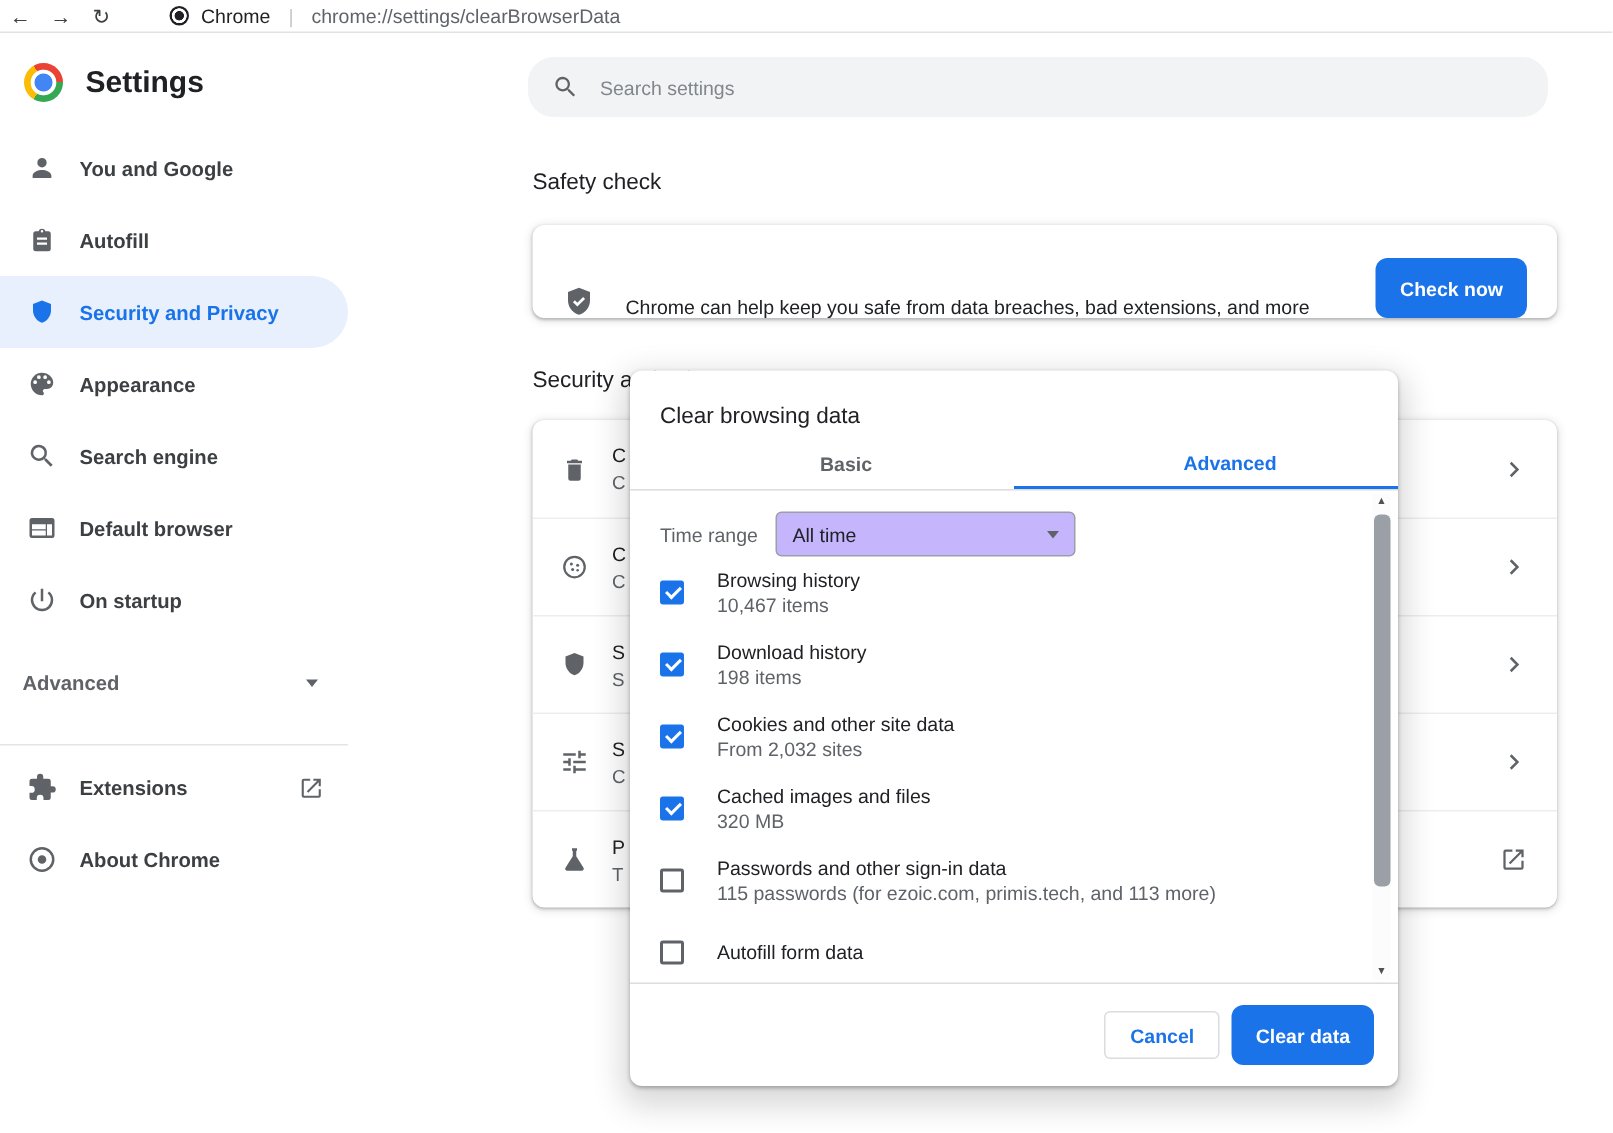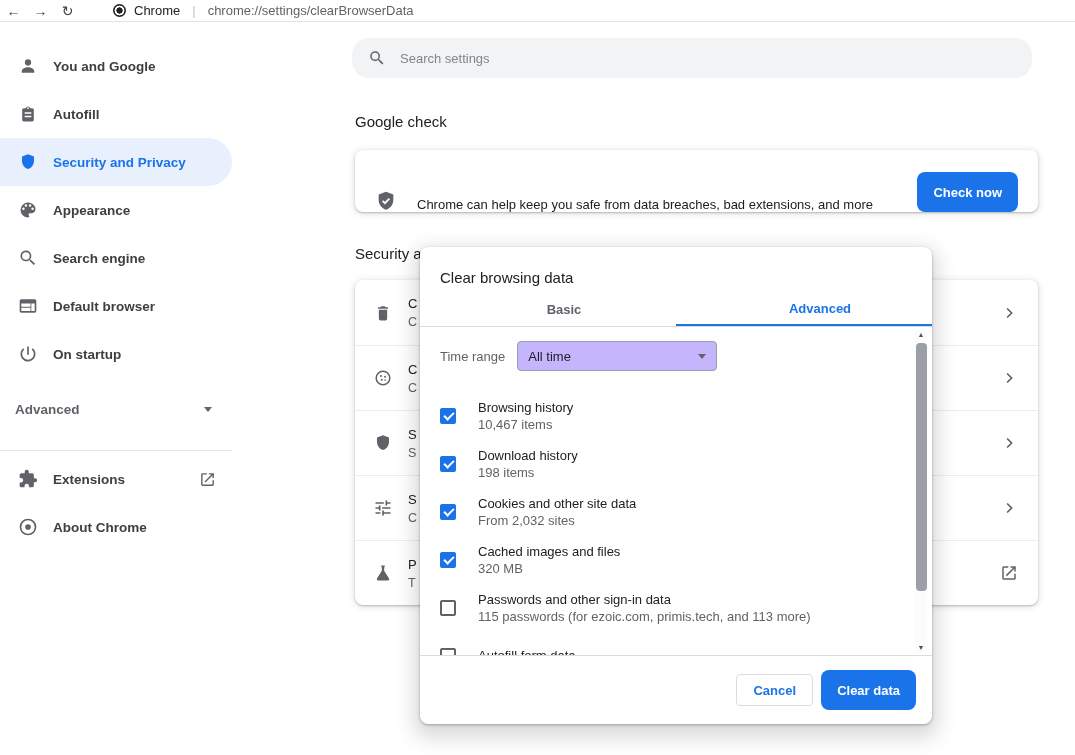--- a/index.html
+++ b/index.html
@@ -107,21 +107,21 @@
   }
   .tab.selected { color: #1a73e8; border-bottom: 2px solid #1a73e8; }
   .dialog-body { flex: 1; position: relative; overflow: hidden; border-bottom: 1px solid #dadce0; }
   .time-row { display: flex; align-items: center; gap: 12px; margin: 14px 20px 0; height: 30px; }
   .time-label { font-size: 13px; color: #5f6368; }
   .select {
     width: 200px; height: 30px; border: 1px solid #9aa0a6; border-radius: 4px; background: #c4b5fd;
     display: flex; align-items: center; justify-content: space-between; padding: 0 10px;
     font-size: 13px; color: #202124; cursor: pointer;
   }
-  .list { margin-top: 21px; }
+  .list { }
   .chk-row { height: 48px; display: flex; align-items: center; gap: 22px; padding: 0 44px 0 20px; cursor: pointer; }
   .cb {
     width: 16px; height: 16px; border: 2px solid #5f6368; border-radius: 2px;
     background: #fff; flex: none; position: relative; cursor: pointer;
   }
   .cb.checked { background: #1a73e8; border-color: #1a73e8; }
   .cb.checked::after {
     content: ""; position: absolute; left: 3.5px; top: 0px; width: 4px; height: 8px;
     border: solid #fff; border-width: 0 2px 2px 0; transform: rotate(45deg);
   }
@@ -149,20 +149,24 @@
   <div class="navbtn"><span>↻</span></div>
   <div class="site-chip">
     <span class="site-icon"></span>
     <span class="site-label">Chrome</span>
     <span class="sep">|</span>
     <span class="url">chrome://settings/clearBrowserData</span>
   </div>
 </div>
 
 <div class="sidebar">
+  <div class="brand">
+    <span class="chrome-logo"></span>
+    <span class="brand-title">Settings</span>
+  </div>
   <nav class="nav">
     <div class="nav-item">
       <span class="nicon">
           <svg width="20" height="20" viewBox="0 0 24 24" fill="currentColor">
             <path d="M12 11.5a3.75 3.75 0 1 0 0-7.5 3.75 3.75 0 0 0 0 7.5zm0 2c-3 0-7.5 1.6-7.5 4.6V20h15v-1.9c0-3-4.5-4.6-7.5-4.6z"></path>
           </svg>
         </span>
       <span>You and Google</span>
     </div>
     <div class="nav-item">
@@ -245,21 +249,21 @@
 
 <div class="searchbar">
   <span class="sicon">
       <svg width="18" height="18" viewBox="0 0 24 24" fill="currentColor">
         <path d="M15.5 14h-.8l-.3-.3a6.5 6.5 0 1 0-.7.7l.3.3v.8l5 5 1.5-1.5-5-5zm-6 0a4.5 4.5 0 1 1 0-9 4.5 4.5 0 0 1 0 9z"></path>
       </svg>
     </span>
   <input type="text" placeholder="Search settings" style="">
 </div>
 
-<div class="section-heading" id="safety-heading">Google check</div>
+<div class="section-heading" id="safety-heading">Safety check</div>
 
 <div class="card safety-card">
   <span>
       <svg width="22" height="22" viewBox="0 0 24 24">
         <path fill="#5f6368" d="M12 2l8 3v6c0 4.9-3.4 9.4-8 10.6C7.4 20.4 4 15.9 4 11V5l8-3z"></path>
         <path fill="none" stroke="#fff" stroke-width="2" d="M8.3 11.8l2.5 2.5 4.9-4.9"></path>
       </svg>
     </span>
   <span class="safety-desc">Chrome can help keep you safe from data breaches, bad extensions, and more</span>
   <button class="btn-primary">Check now</button>

